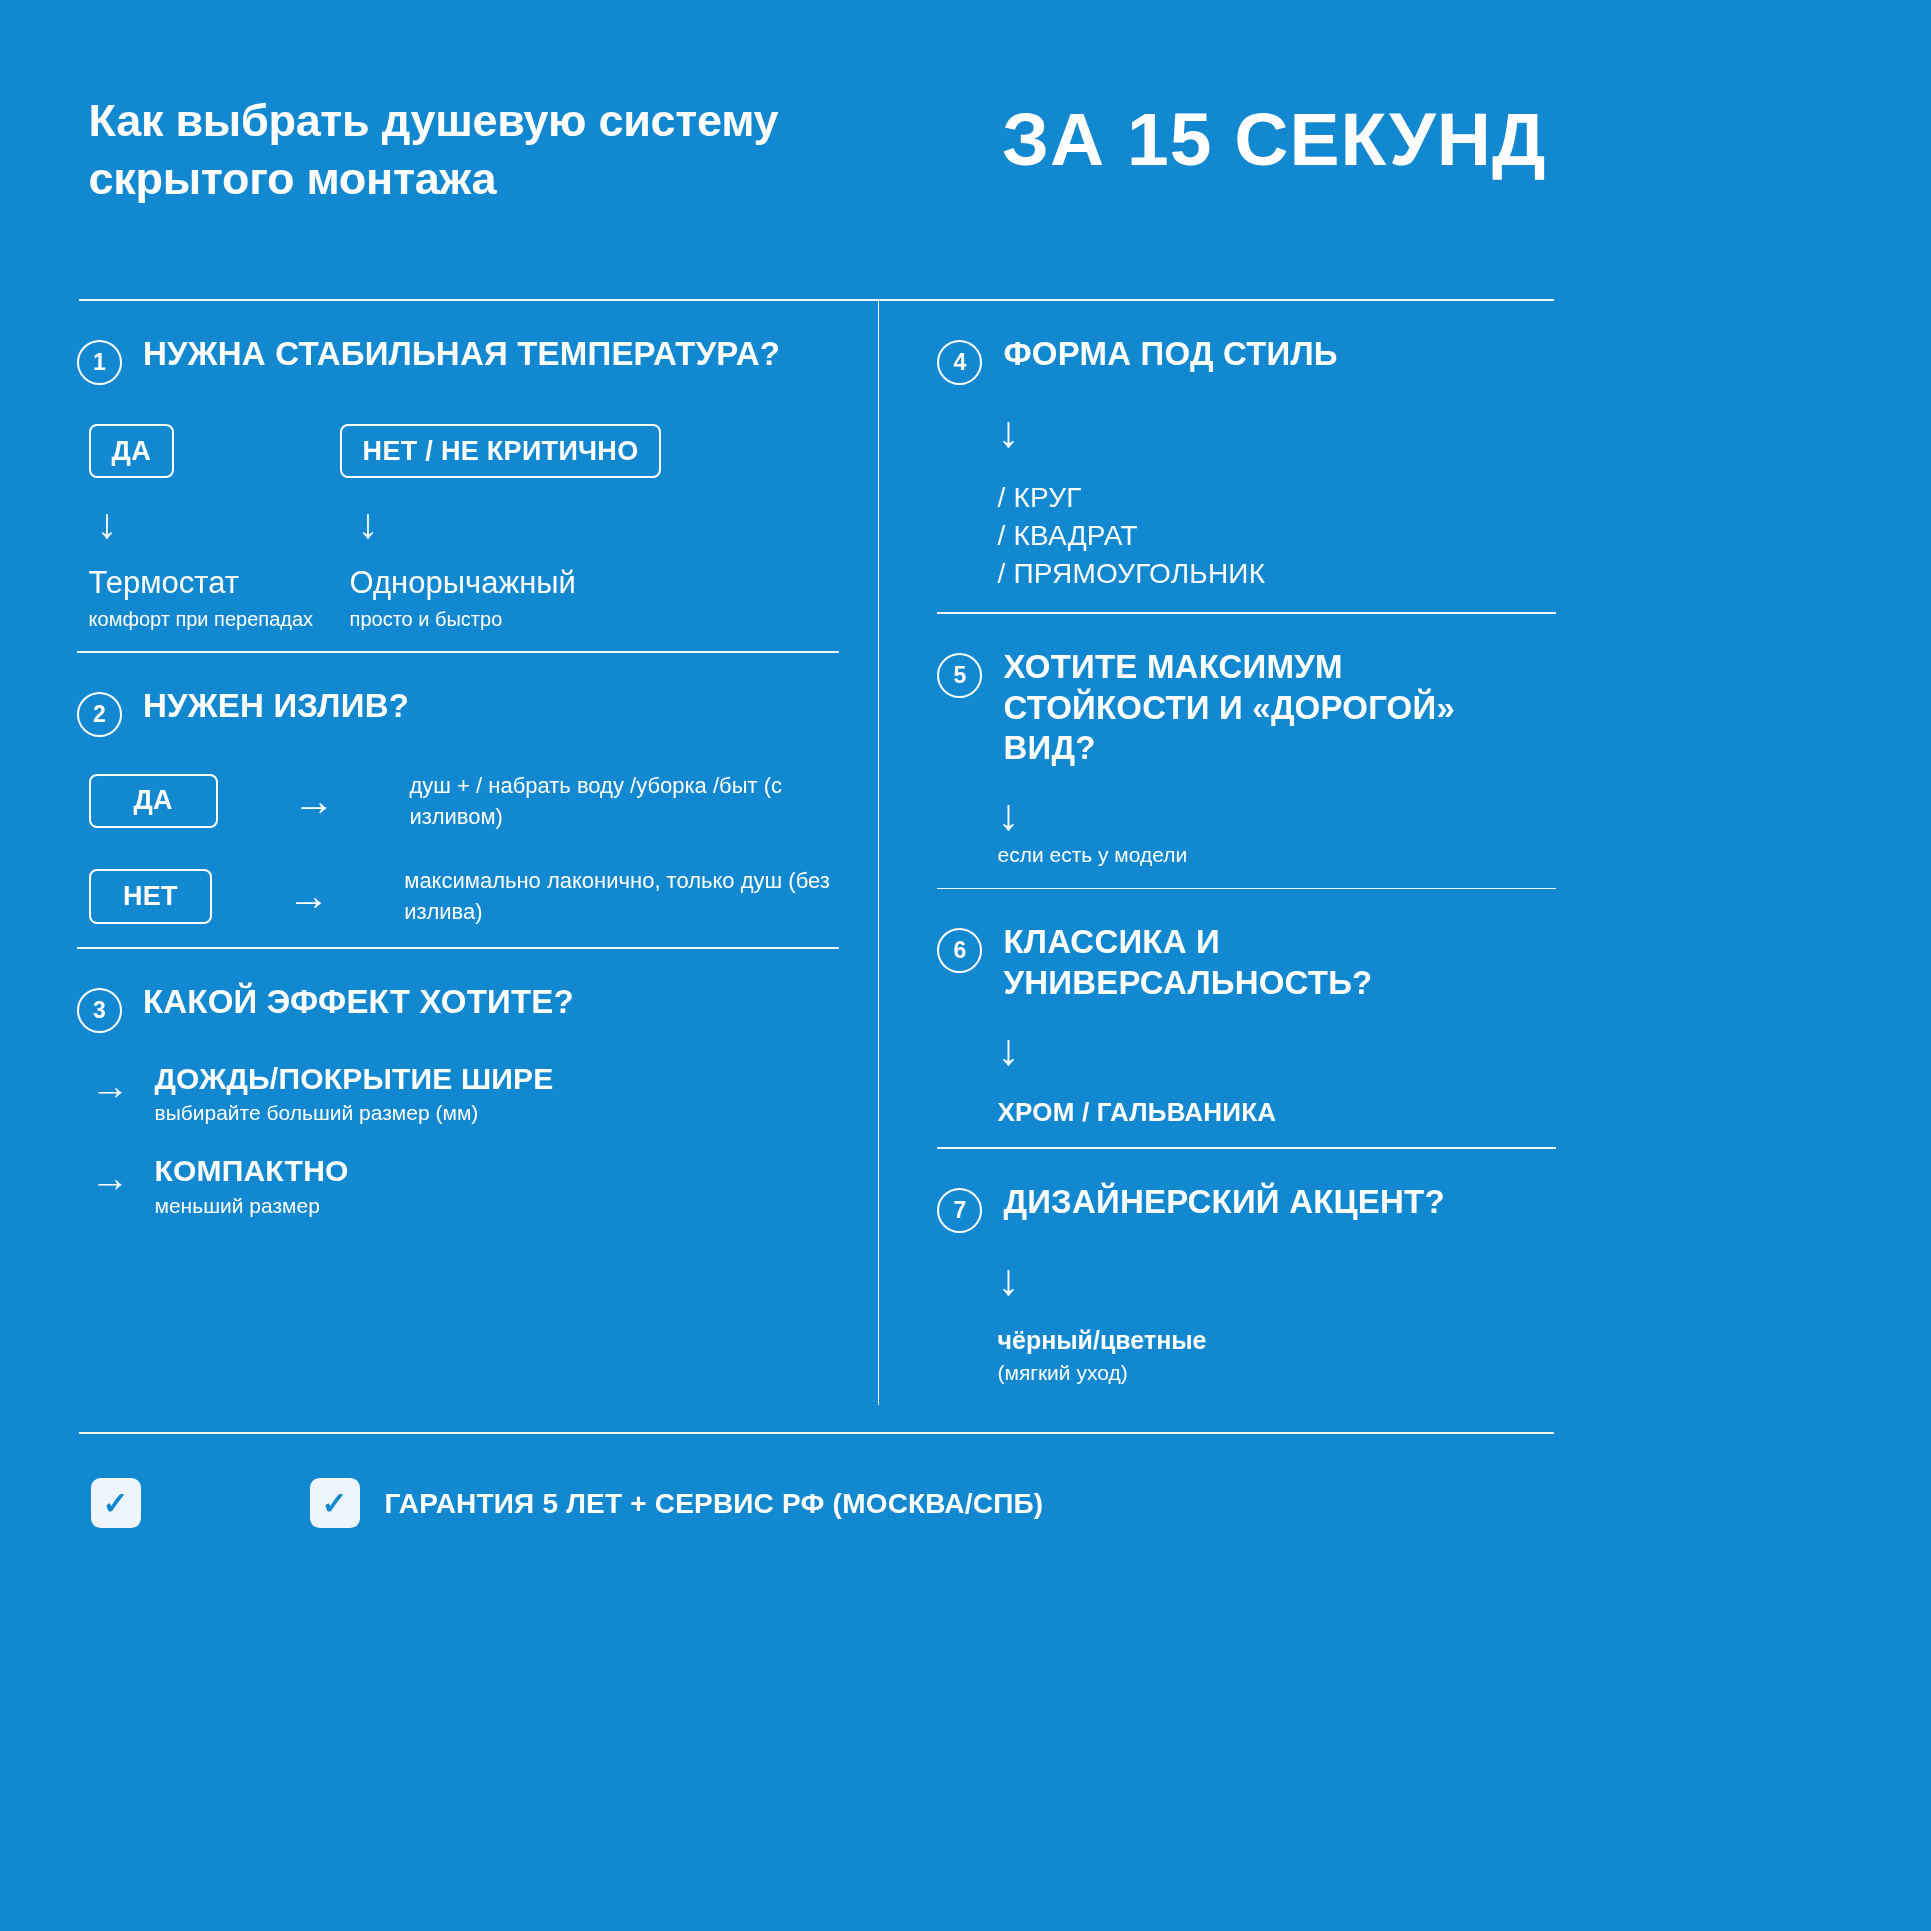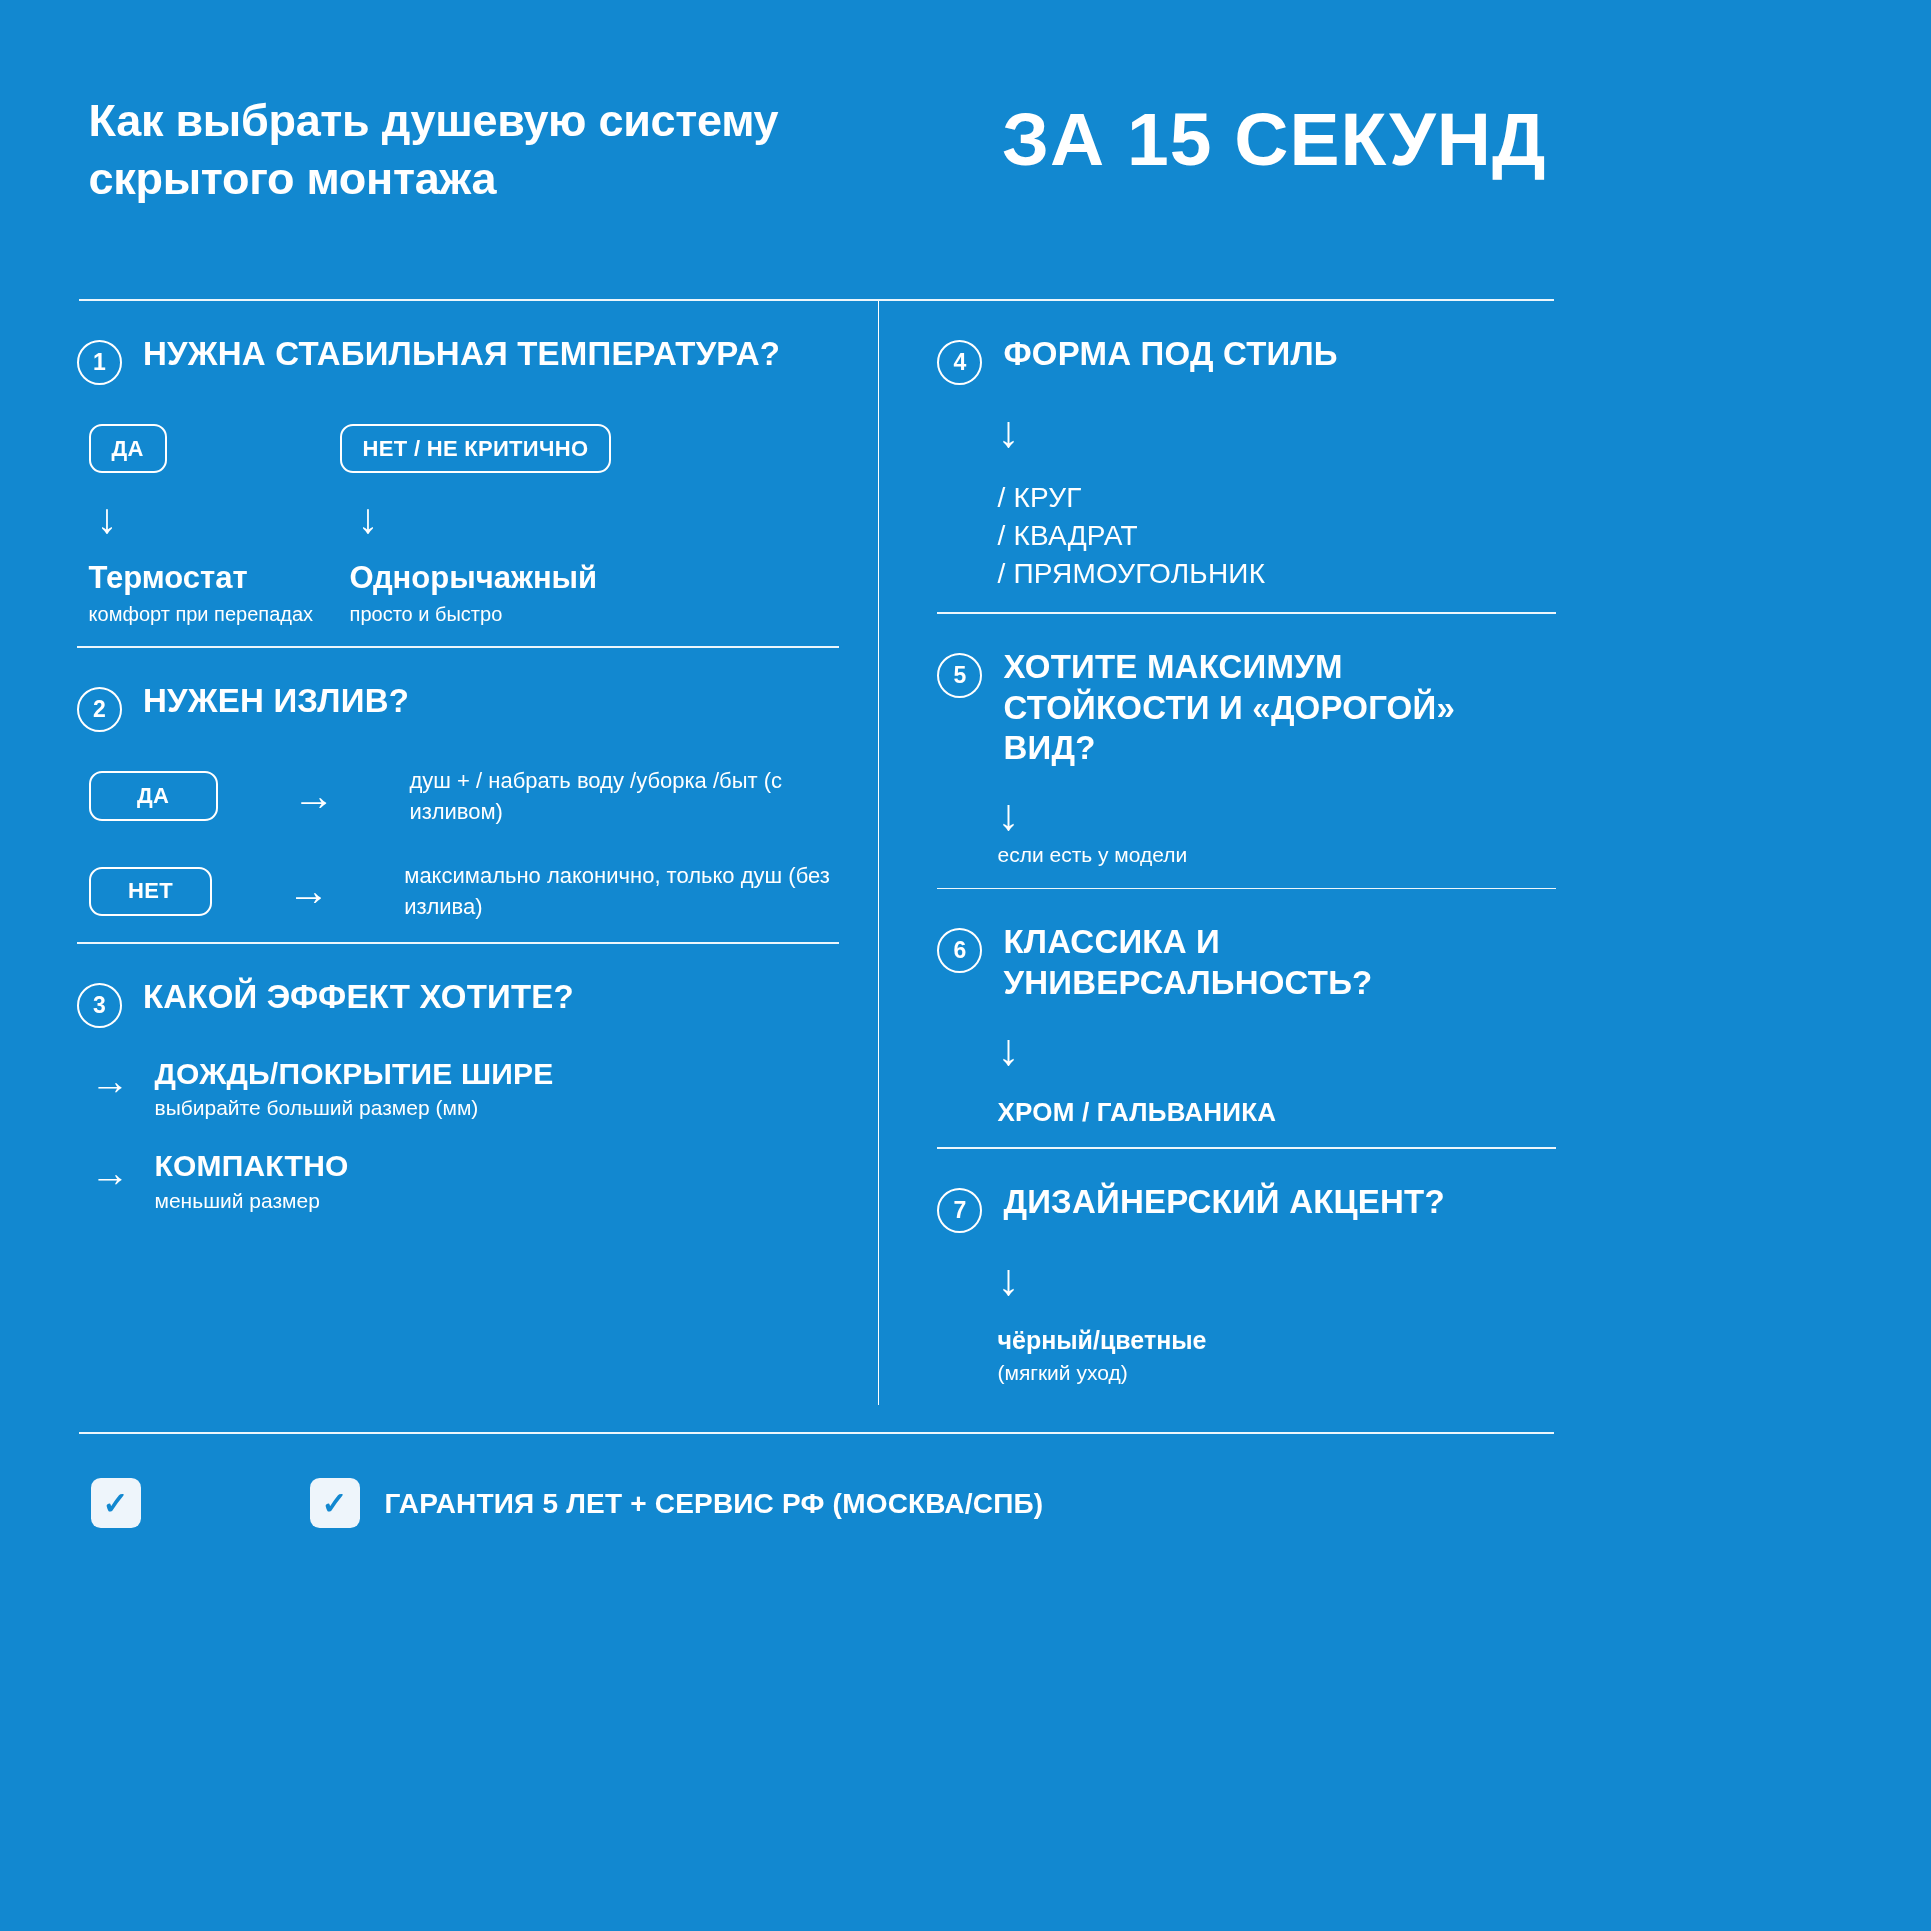--- a/index.html
+++ b/index.html
@@ -111,22 +111,22 @@
     letter-spacing: 0.2px;
     text-transform: uppercase;
   }
 
   
   .pill {
     display: inline-flex;
     align-items: center;
     justify-content: center;
     border: 2.4px solid #ffffff;
-    border-radius: 13px;
-    font-size: 22px;
+    border-radius: 8px;
+    font-size: 27px;
     font-weight: bold;
     padding: 9.7px 21px;
     letter-spacing: 0.3px;
   }
 
   .arrow-down {
     font-size: 42px;
     line-height: 1;
     font-weight: bold;
   }
@@ -152,21 +152,20 @@
   }
   .b1-arrows .a1 { width: 261px; }
   .b1-answers {
     display: flex;
     margin-top: 21px;
     padding-left: 11.6px;
   }
   .ans-main {
     font-size: 31px;
     line-height: 1.12;
-    font-weight: bold;
   }
   .ans-sub {
     font-size: 20px;
     line-height: 1.25;
     margin-top: 5.8px;
   }
   .b1-ans-1 { width: 261px; }
 
   
   .row-opt {

